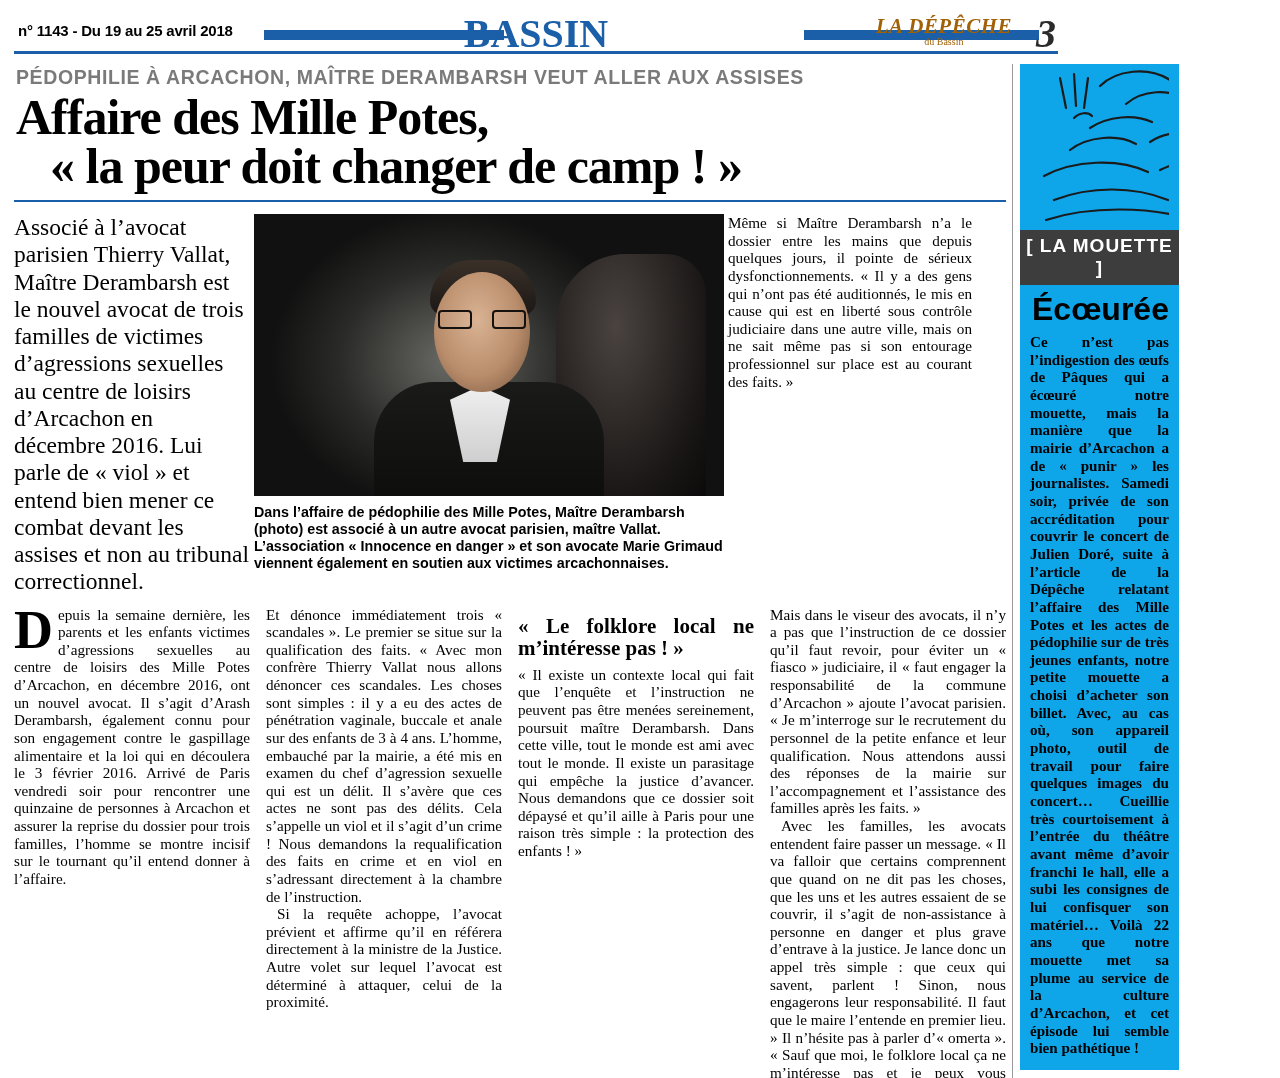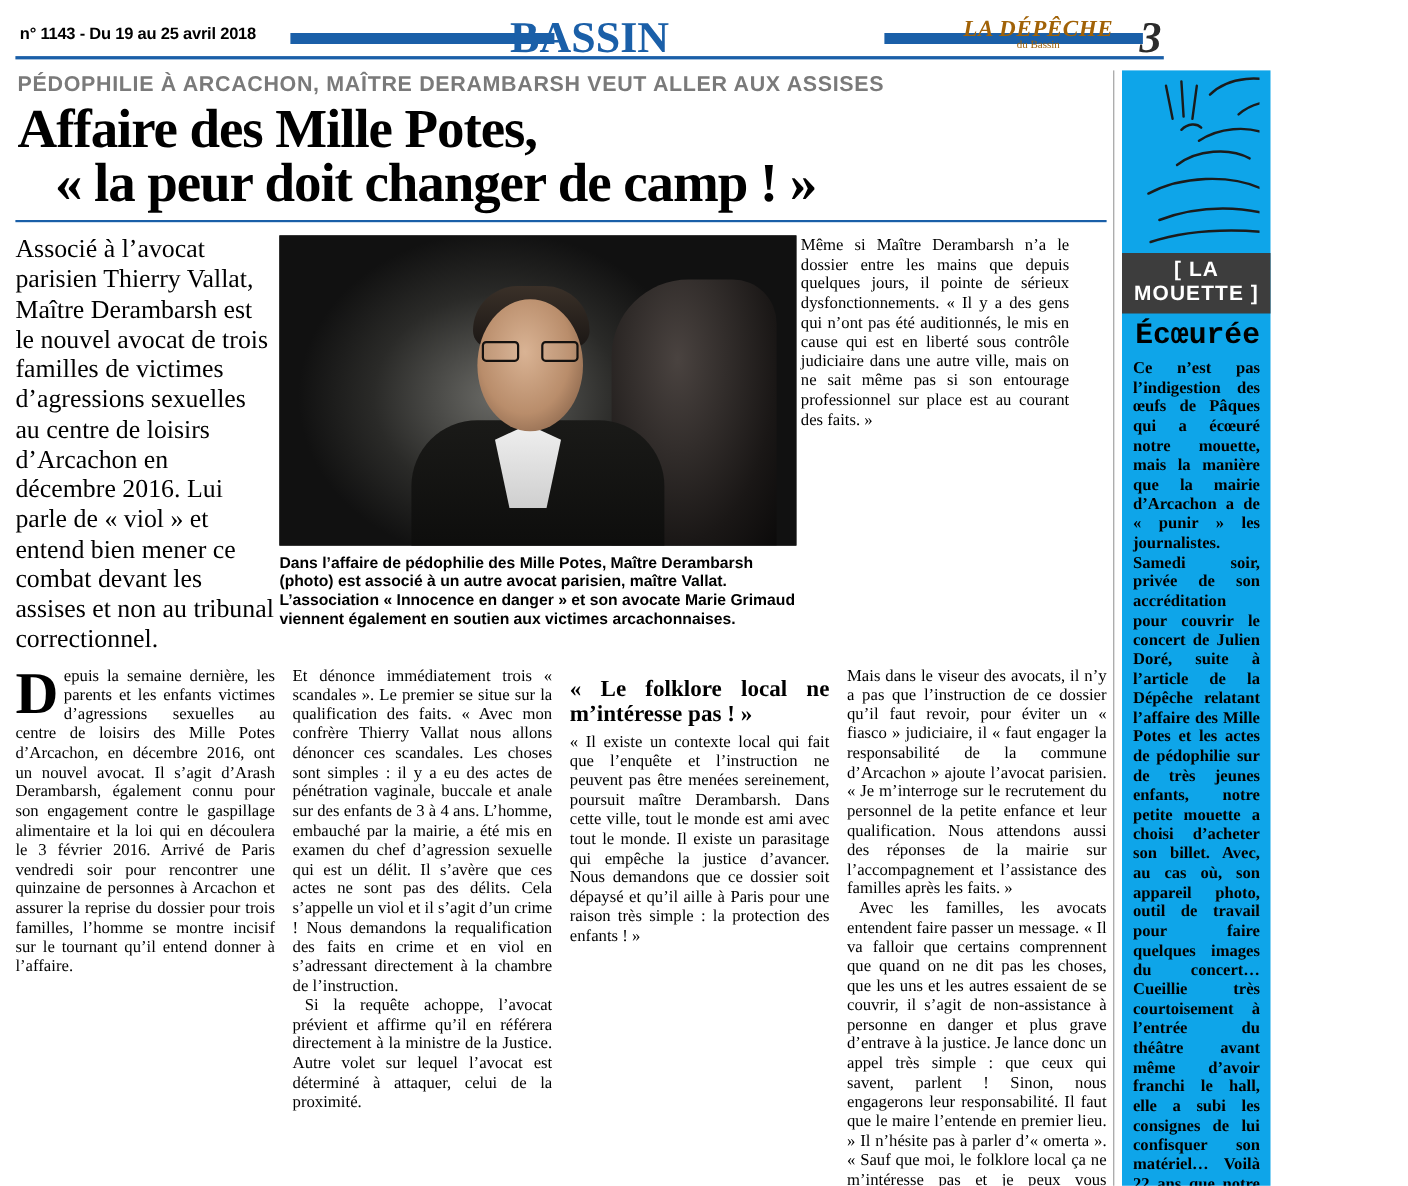--- a/index.html
+++ b/index.html
@@ -246,23 +246,23 @@
     background: #3d3d3d;
     color: #fff;
     text-align: center;
     font-weight: bold;
     font-size: 19px;
     letter-spacing: 1px;
     padding: 5px 0 6px 0;
     margin: 0 -10px;
   }
   .mouette-title {
-    font-family: Liberation Mono, monospace;
-    font-weight: bold;
-    font-size: 27px;
+    font-family: Liberation Sans, sans-serif;
+    font-weight: bold;
+    font-size: 32px;
     margin: 6px 0 6px 2px;
   }
   .rail-text {
     font-family: "Liberation Serif", serif;
     font-weight: bold;
     font-size: 15.1px;
     line-height: 1.17;
     text-align: justify;
   }
   .enbref-rule { height: 2px; background: #1a5fa8; margin: 14px 0 6px 0; }

